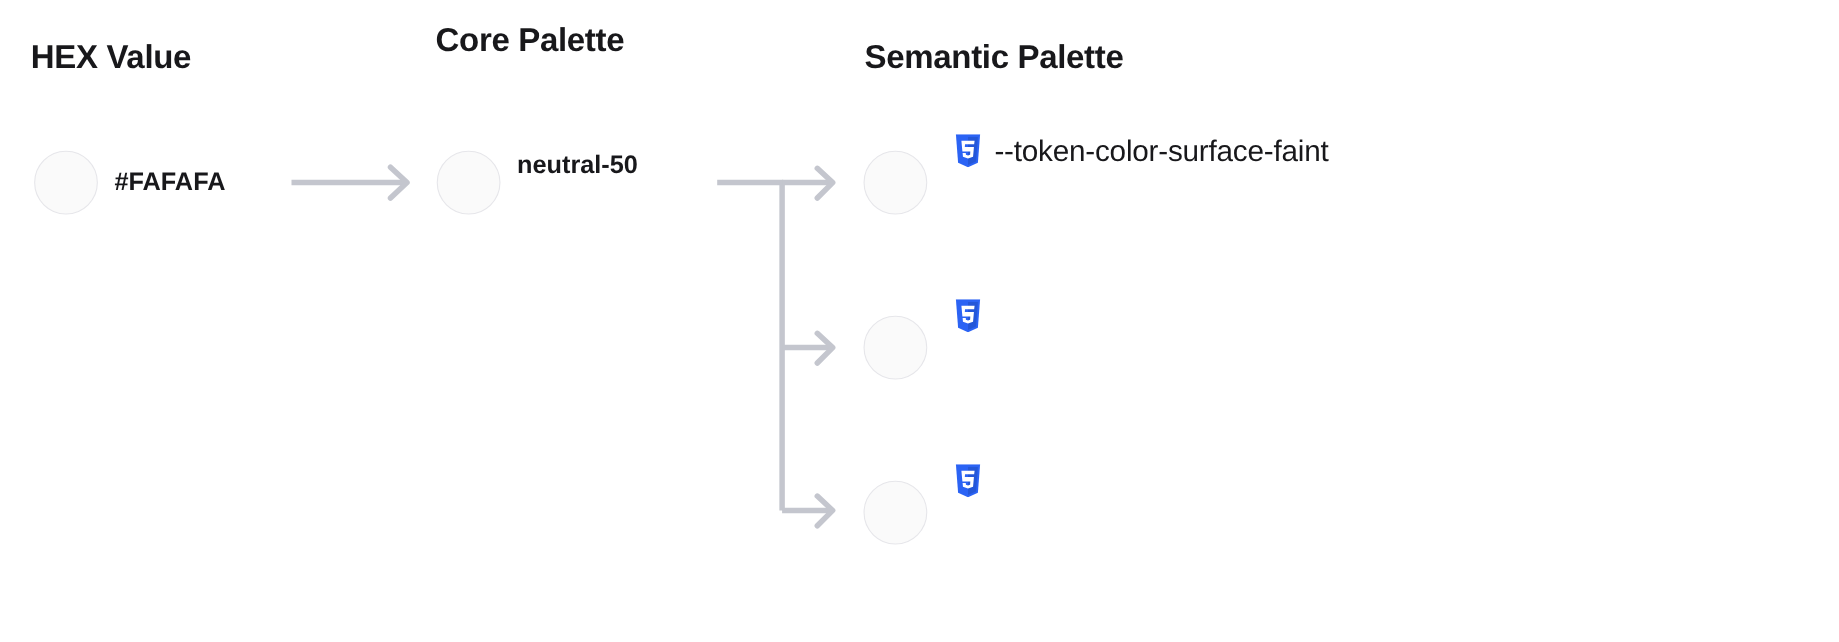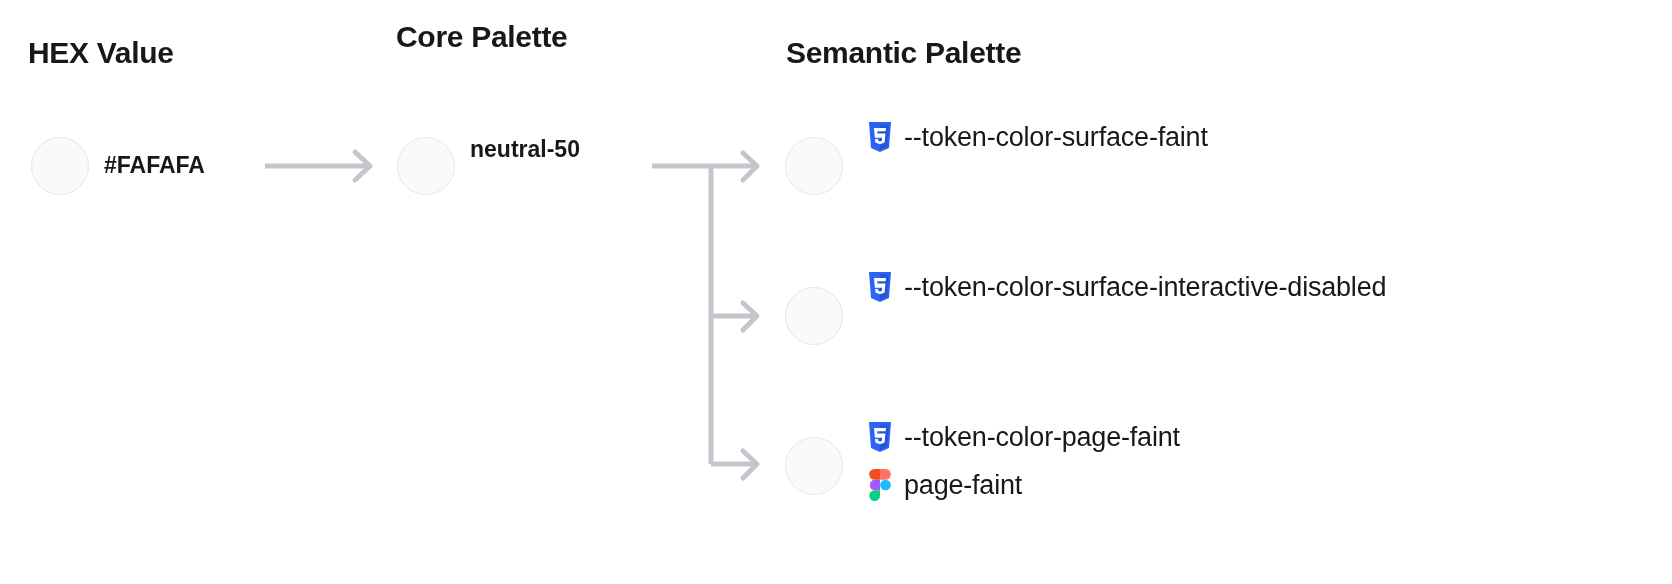--- a/index.html
+++ b/index.html
@@ -152,40 +152,26 @@
 
 <div class="sem-row" id="sem-row-1">
   <div class="token-line">
     <span class="icon-slot">
       <svg width="24" height="30" viewBox="0 0 24 30" xmlns="http://www.w3.org/2000/svg">
         <path d="M1 0 L23 0 L21 26 L12 30 L3 26 Z" fill="#2B63F4"></path>
         <path d="M12 2.5 L21 2.5 L19.3 24.8 L12 28 Z" fill="#2457D8"></path>
         <path d="M6 6 L18 6 L17.6 9.2 L9.3 9.2 L9.1 11.6 L17.4 11.6 L16.6 20.6 L12 22.2 L7.4 20.6 L7.1 17.1 L10 17.1 L10.1 18.7 L12 19.4 L13.9 18.7 L14.1 15.8 L6.9 15.8 Z" fill="#ffffff"></path>
       </svg>
     </span>
-    <span class="token-text">--token-color-surface-interactive-disabled</span>
   </div>
 </div>
 
 <div class="sem-row" id="sem-row-2">
   <div class="token-line">
     <span class="icon-slot">
       <svg width="24" height="30" viewBox="0 0 24 30" xmlns="http://www.w3.org/2000/svg">
         <path d="M1 0 L23 0 L21 26 L12 30 L3 26 Z" fill="#2B63F4"></path>
         <path d="M12 2.5 L21 2.5 L19.3 24.8 L12 28 Z" fill="#2457D8"></path>
         <path d="M6 6 L18 6 L17.6 9.2 L9.3 9.2 L9.1 11.6 L17.4 11.6 L16.6 20.6 L12 22.2 L7.4 20.6 L7.1 17.1 L10 17.1 L10.1 18.7 L12 19.4 L13.9 18.7 L14.1 15.8 L6.9 15.8 Z" fill="#ffffff"></path>
       </svg>
     </span>
-    <span class="token-text">--token-color-page-faint</span>
-  </div>
-  <div class="token-line">
-    <span class="icon-slot">
-      <svg width="22" height="32" viewBox="0 0 22 32" xmlns="http://www.w3.org/2000/svg">
-        <path d="M5.5 0 H11 V10.7 H5.5 a5.35 5.35 0 0 1 0 -10.7 Z" fill="#F24E1E"></path>
-        <path d="M11 0 H16.5 a5.35 5.35 0 0 1 0 10.7 H11 Z" fill="#FF7262"></path>
-        <path d="M5.5 10.7 H11 V21.3 H5.5 a5.35 5.35 0 0 1 0 -10.6 Z" fill="#A259FF"></path>
-        <path d="M5.5 21.3 H11 V26.7 a5.35 5.35 0 1 1 -5.5 -5.4 Z" fill="#0ACF83"></path>
-        <circle cx="16.5" cy="16" r="5.35" fill="#1ABCFE"></circle>
-      </svg>
-    </span>
-    <span class="token-text">page-faint</span>
   </div>
 </div>
 
 </body></html>

